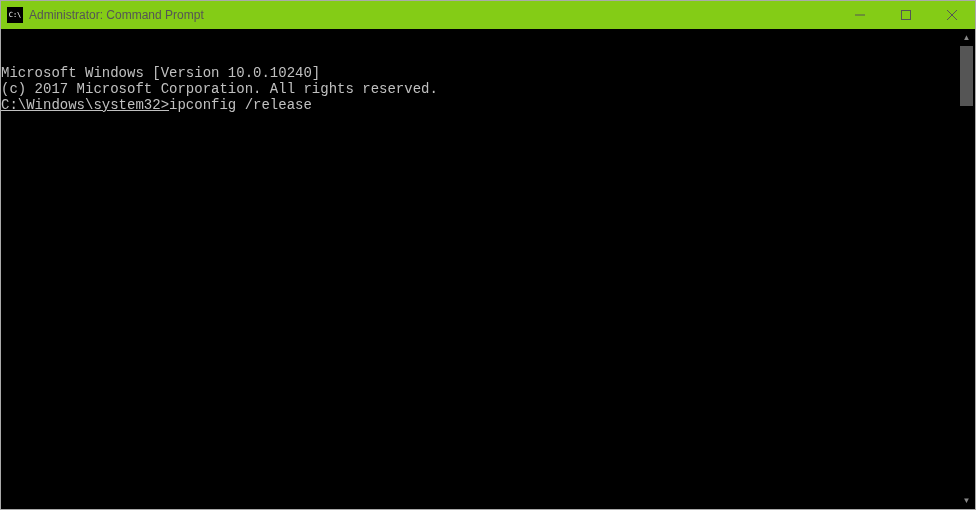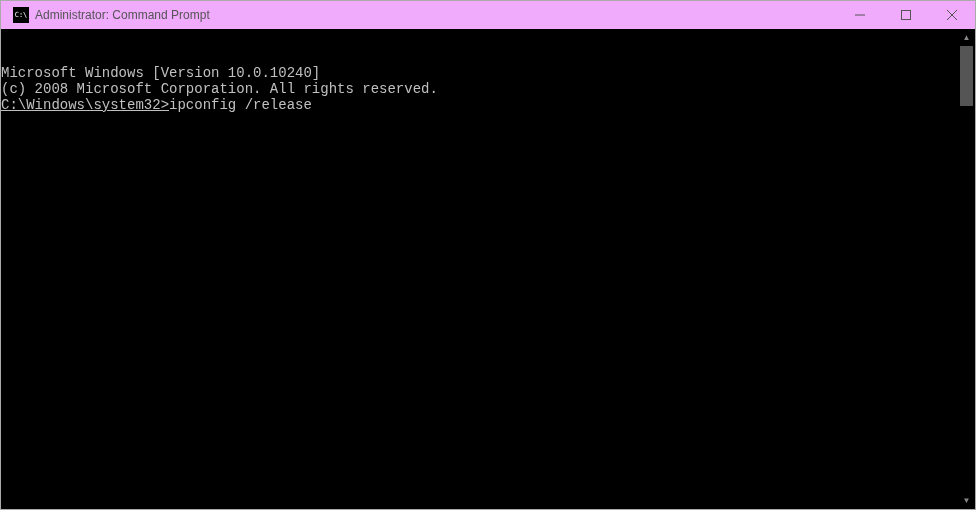--- a/index.html
+++ b/index.html
@@ -16,24 +16,24 @@
     }
     .window {
       width: 100%;
       height: 100%;
       display: flex;
       flex-direction: column;
       border: 1px solid #aaa;
     }
     .titlebar {
       height: 28px;
-      background: #f0abfc;
+      background: #84cc16;
       display: flex;
       align-items: center;
-      padding-left: 12px;
+      padding-left: 6px;
       position: relative;
     }
     .titlebar-icon {
       width: 16px;
       height: 16px;
       background: #000;
       display: flex;
       align-items: center;
       justify-content: center;
       margin-right: 6px;
@@ -142,21 +142,21 @@
       <div class="titlebar-btn">
         <svg viewBox="0 0 10 10">
             <line x1="0" y1="0" x2="10" y2="10" stroke="#555" stroke-width="1"></line>
             <line x1="10" y1="0" x2="0" y2="10" stroke="#555" stroke-width="1"></line>
           </svg>
       </div>
     </div>
   </div>
   <div class="terminal-area">
     <div class="terminal-content">
-      <span class="line">Microsoft Windows [Version 10.0.10240]</span><span class="line">(c) 2008 Microsoft Corporation. All rights reserved.</span><span class="line"></span><span class="line"><span class="prompt">C:\Windows\system32&gt;</span><span class="command">ipconfig /release</span></span>
+      <span class="line">Microsoft Windows [Version 10.0.10240]</span><span class="line">(c) 2017 Microsoft Corporation. All rights reserved.</span><span class="line"></span><span class="line"><span class="prompt">C:\Windows\system32&gt;</span><span class="command">ipconfig /release</span></span>
     </div>
     <div class="scrollbar">
       <div class="scroll-arrow">▲</div>
       <div class="scroll-thumb"></div>
       <div class="scroll-arrow">▼</div>
     </div>
   </div>
 </div>
 
 </body></html>

